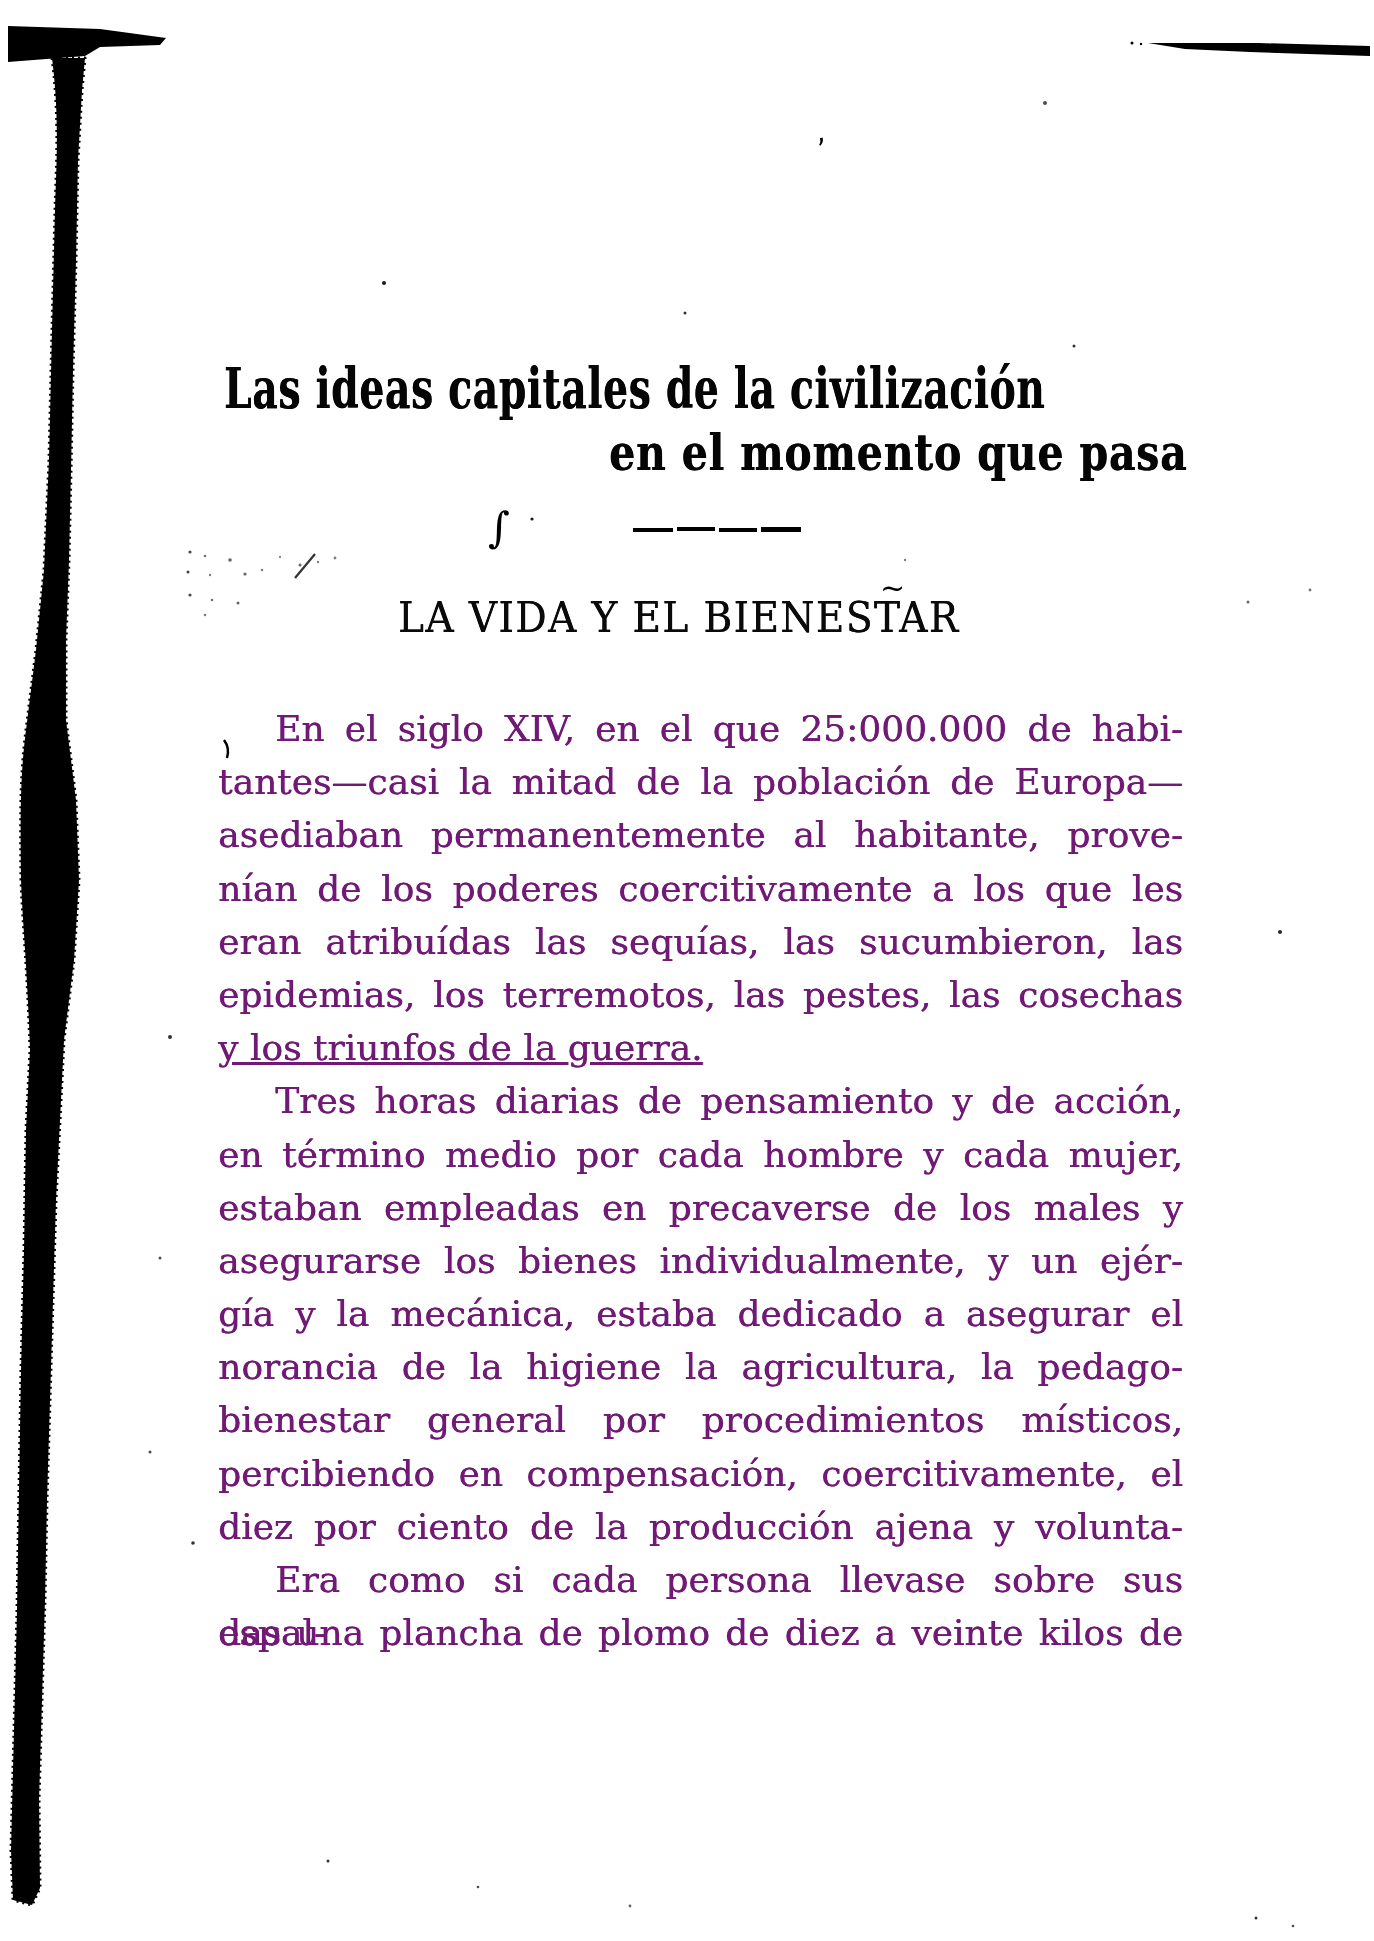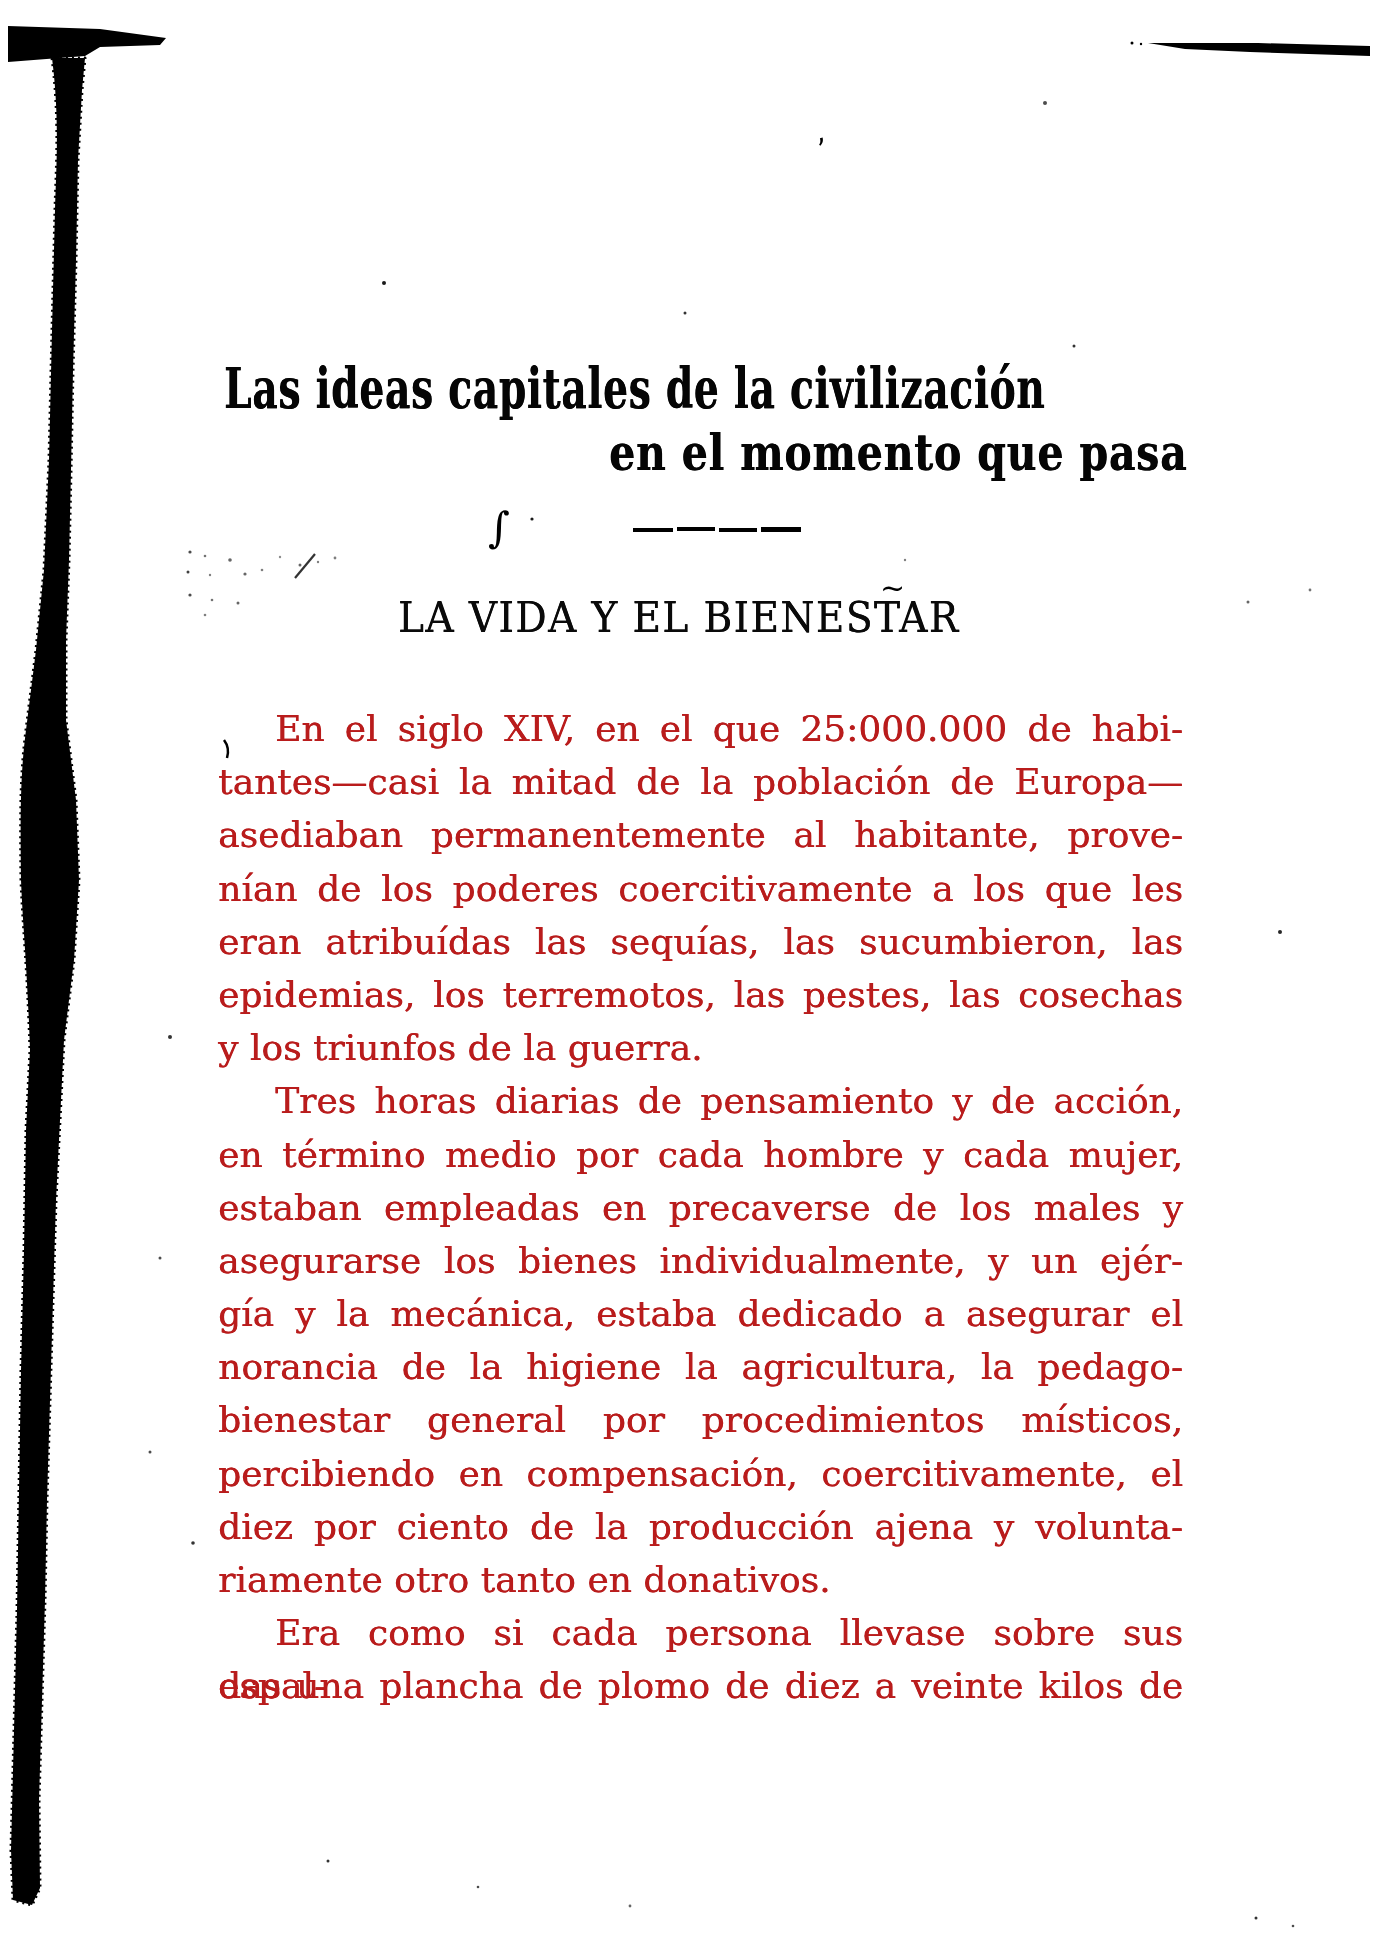--- a/index.html
+++ b/index.html
@@ -45,32 +45,32 @@
     color:#0a0a0a;
     text-shadow:0.4px 0 0 currentColor;
   }
   
   #body-text{
     position:absolute;
     left:218px;top:702px;
     width:965px;
     font-size:36px;
     line-height:53.2px;
-    color:#b91c1c;
+    color:#701a75;
     text-shadow:0.45px 0 0 currentColor;
   }
   .para{margin:0;padding:0;}
   .line{
     text-align:justify;
     text-align-last:justify;
     white-space:normal;
     height:53.2px;
     overflow:visible;
   }
-  .line.ragged{text-align-last:left;}
+  .line.ragged{text-align-last:left;text-decoration:underline;}
   .line.indent{text-indent:57px;}
   
   #artifact-layer{
     position:absolute;left:0;top:0;width:1374px;height:1941px;
     pointer-events:none;
   }
 </style>
 </head>
 <body>
 
@@ -95,21 +95,20 @@
       <div class="para">
         <div class="line indent">Tres horas diarias de pensamiento y de acción,</div>
         <div class="line">en término medio por cada hombre y cada mujer,</div>
         <div class="line">estaban empleadas en precaverse de los males y</div>
         <div class="line">asegurarse los bienes individualmente, y un ejér-</div>
         <div class="line">gía y la mecánica, estaba dedicado a asegurar el</div>
         <div class="line">norancia de la higiene la agricultura, la pedago-</div>
         <div class="line">bienestar general por  procedimientos  místicos,</div>
         <div class="line">percibiendo en compensación, coercitivamente, el</div>
         <div class="line">diez por ciento de la producción ajena y volunta-</div>
-        <div class="line ragged">riamente otro tanto en donativos.</div>
       </div>
       <div class="para">
         <div class="line indent">Era como si cada persona llevase sobre sus espal-</div>
         <div class="line">das una plancha de plomo de diez a veinte kilos de</div>
       </div>
     </div>
 
   <svg id="artifact-layer" viewBox="0 0 1374 1941" xmlns="http://www.w3.org/2000/svg">
 
     <path d="M8,26 L100,29 L166,38 L160,45 L100,47 L85,56 L8,62 Z" fill="#000"></path>

